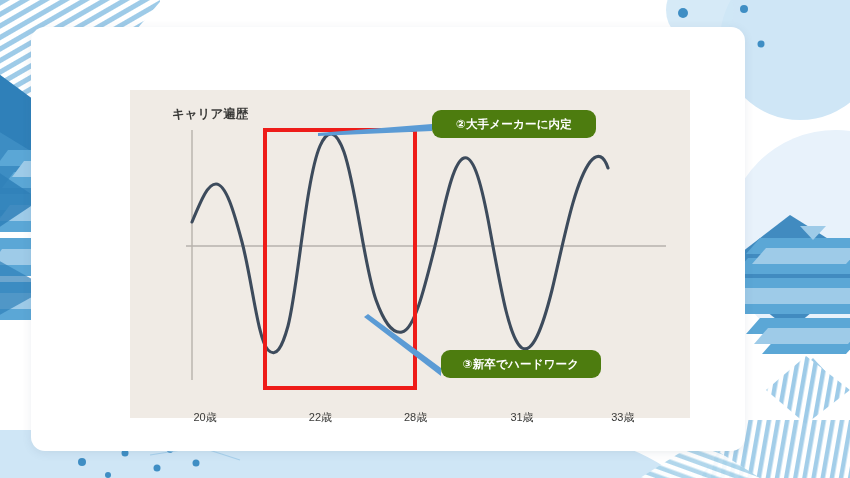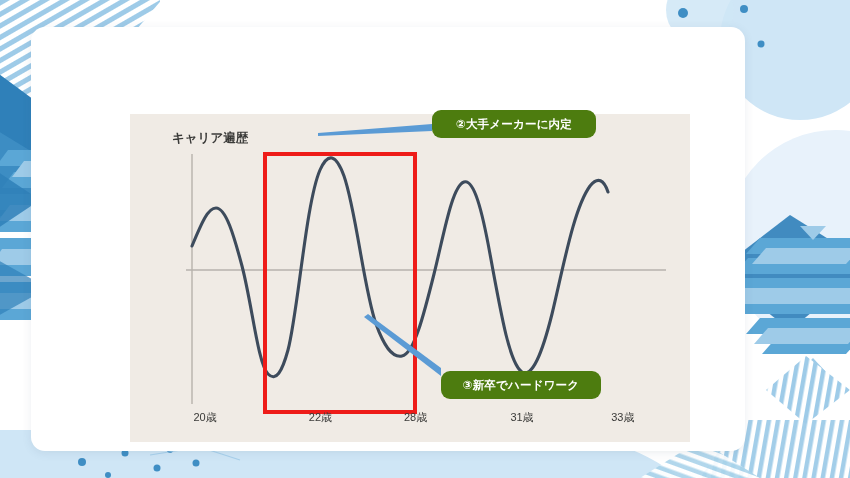--- a/index.html
+++ b/index.html
@@ -22,21 +22,20 @@
   .heading{
     position:absolute;left:100px;top:47px;
     font-size:19px;font-weight:bold;color:#2a2a28;
     letter-spacing:.4px;white-space:nowrap;
   }
 
   
   .panel{
     position:absolute;left:130px;top:90px;width:560px;height:328px;
     background:#f0ebe5;
-    margin-top:24px;
   }
 
   .axis-label{
     position:absolute;left:42px;top:16px;
     font-size:12.5px;font-weight:bold;color:#3a3a38;white-space:nowrap;
   }
 
   .chart-svg{position:absolute;left:0;top:0;width:560px;height:328px;}
 
   
@@ -47,21 +46,21 @@
 
   
   .callout{
     position:absolute;
     background:#4d7c0f;color:#ffffff;border-radius:9px;
     font-size:11.5px;font-weight:bold;white-space:nowrap;
     display:flex;align-items:center;justify-content:center;
     letter-spacing:.2px;
   }
   .callout-1{left:432px;top:110px;width:164px;height:28px;}
-  .callout-2{left:441px;top:371px;width:160px;height:28px;}
+  .callout-2{left:441px;top:350px;width:160px;height:28px;}
 
   .pointer{position:absolute;left:0;top:0;width:850px;height:478px;pointer-events:none;}
 
   
   .xticks{position:absolute;left:130px;top:398px;width:560px;height:20px;}
   .xtick{
     position:absolute;top:12px;font-size:11px;font-weight:normal;color:#3a3a38;
     transform:translateX(-50%);white-space:nowrap;
   }
 </style>

